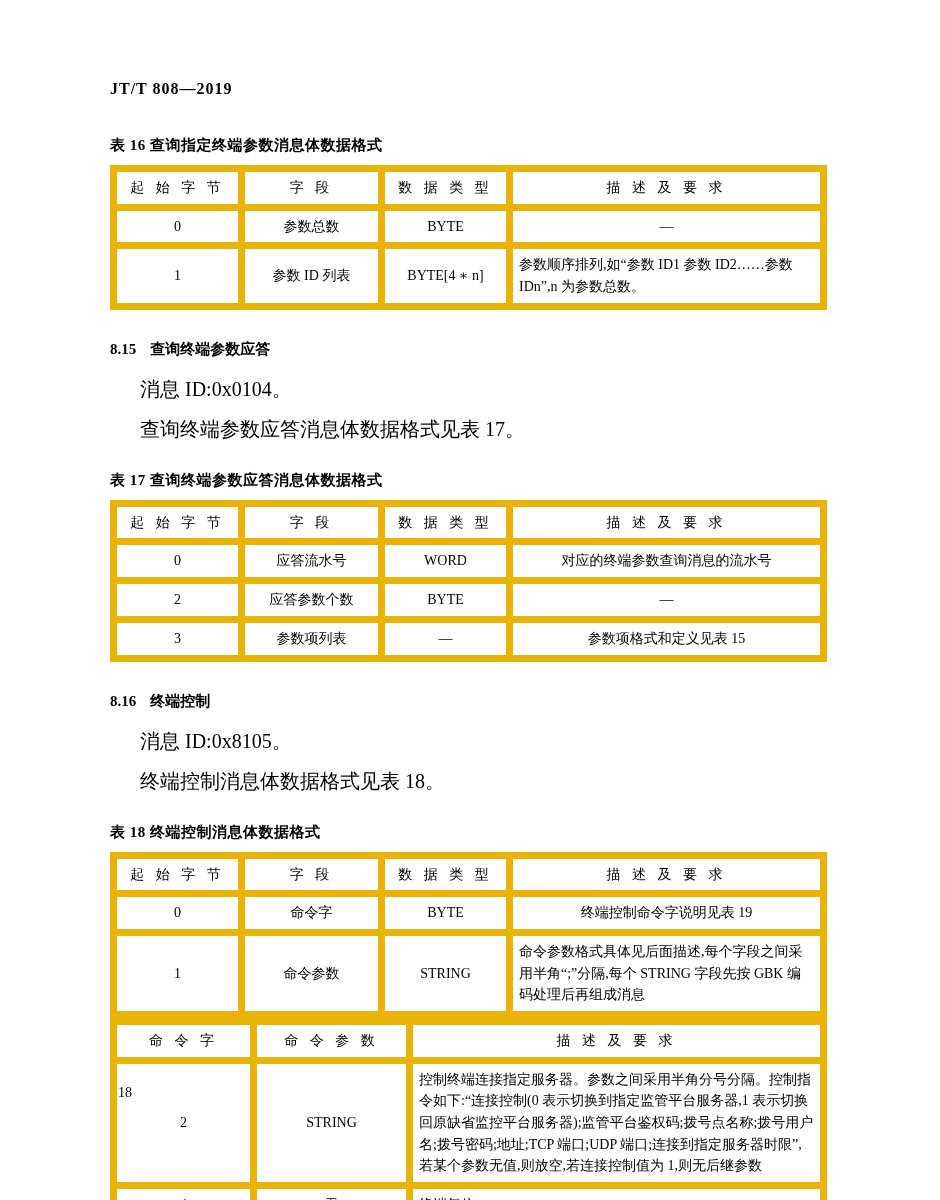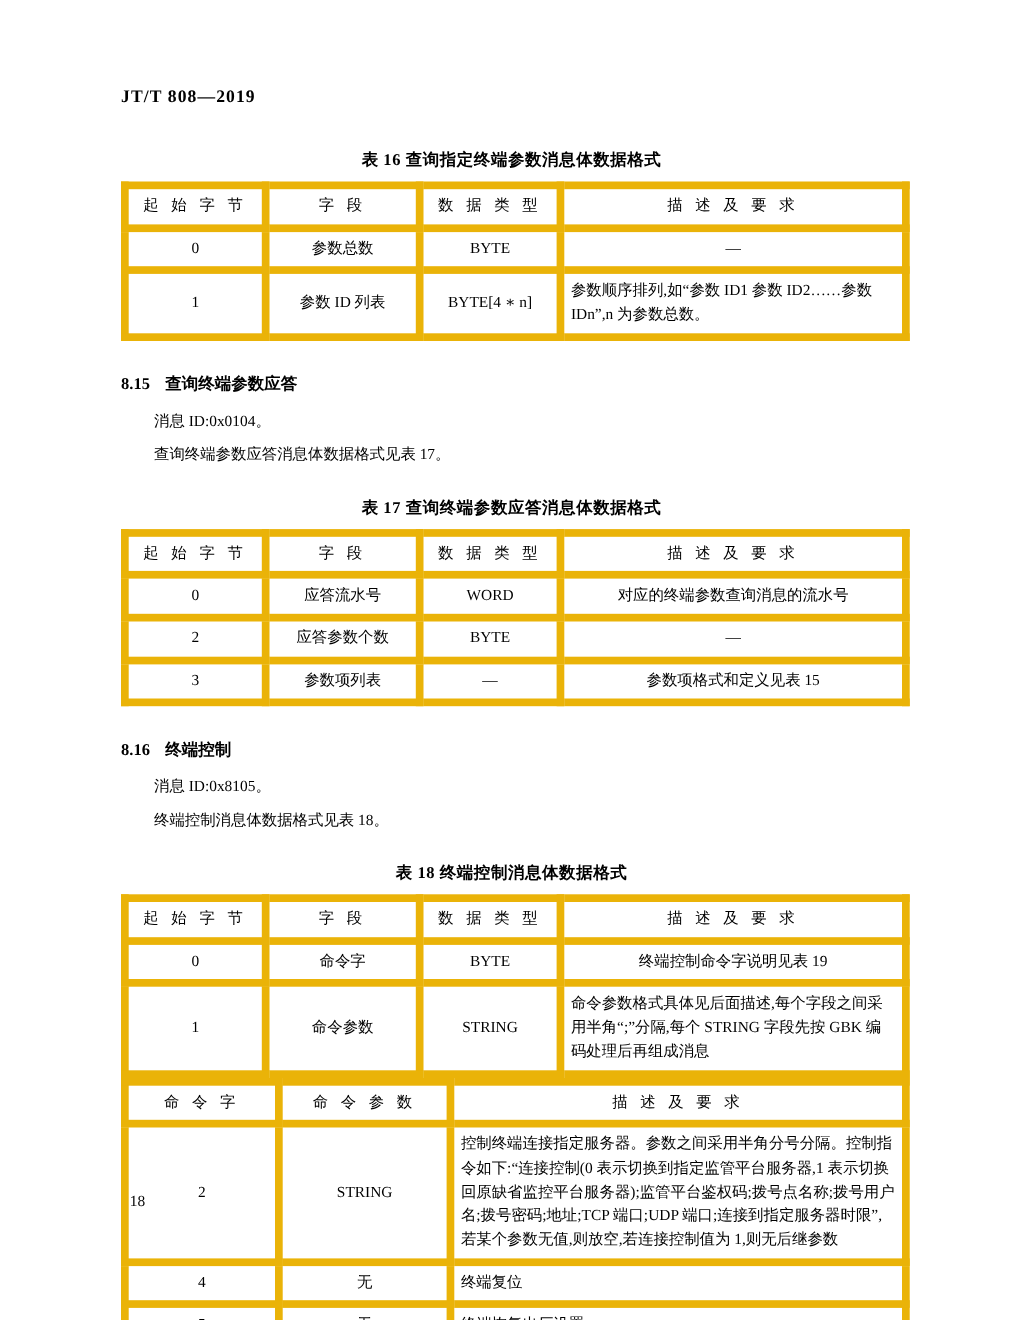--- a/index.html
+++ b/index.html
@@ -29,21 +29,20 @@
     width: 710px;
   }
   .header {
     font-size: 16px;
     font-weight: bold;
     letter-spacing: 1px;
     margin-bottom: 38px;
     font-family: "Liberation Serif", serif;
   }
   .table-caption {
-    text-align: center;
     font-size: 15px;
     font-weight: bold;
     margin: 0 0 10px 0;
     letter-spacing: 0.5px;
   }
   table.doc {
     border-collapse: collapse;
     width: 710px;
     table-layout: fixed;
     font-size: 14px;
@@ -68,21 +67,21 @@
   .sec-title {
     font-size: 15px;
     font-weight: bold;
     margin: 30px 0 14px 0;
   }
   .sec-title .num {
     display: inline-block;
     margin-right: 14px;
   }
   .para {
-    font-size: 14px;
+    font-size: 20px;
     margin: 0 0 8px 0;
     text-indent: 30px;
     line-height: 1.6;
   }
   .gap-before-caption {
     margin-top: 26px;
   }
   .page-number {
     position: absolute;
     left: 118px;

